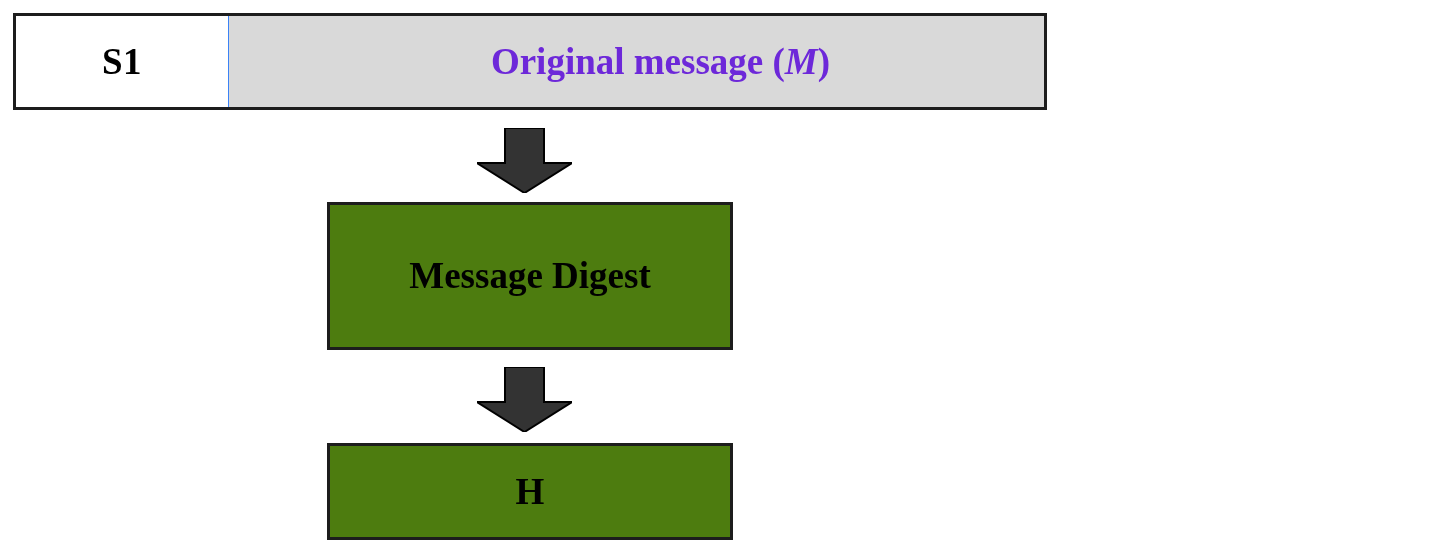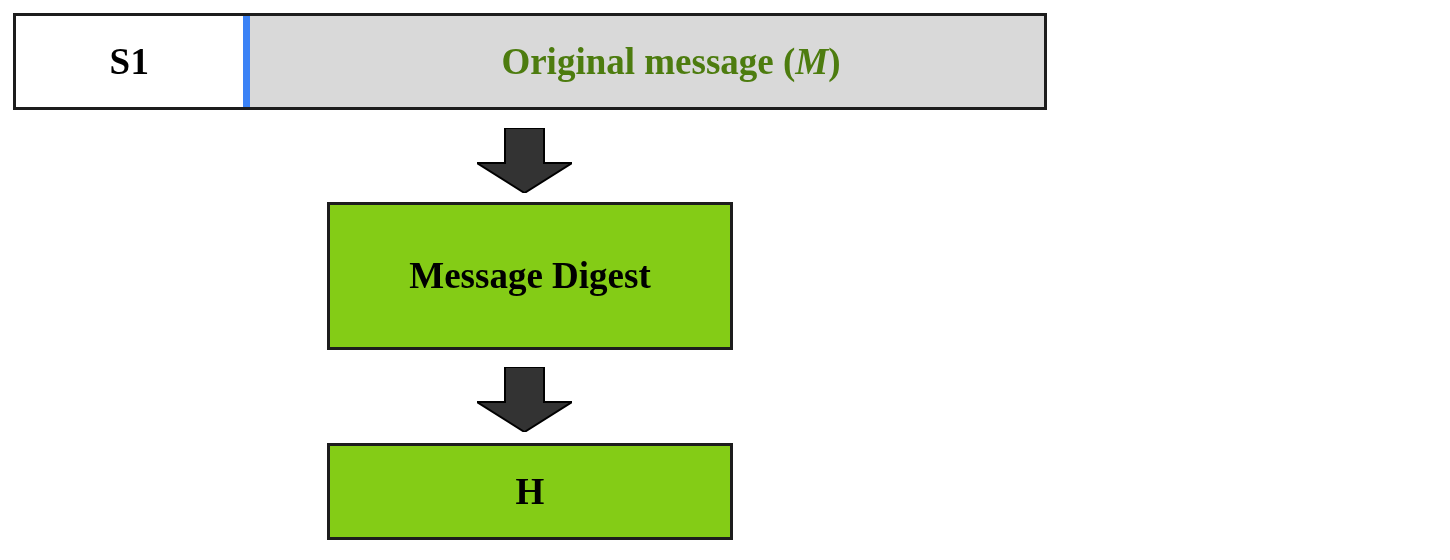--- a/index.html
+++ b/index.html
@@ -26,56 +26,56 @@
     width: 1034px;
     height: 97px;
     box-sizing: border-box;
     border: 3px solid #1d1d1d;
     display: flex;
     align-items: stretch;
     background: #ffffff;
   }
   .step-cell {
     box-sizing: border-box;
-    width: 234px;
+    width: 213px;
     background: #ffffff;
-    border-right: 7px solid #3b82f6;
+    border-right: 1px solid #3b82f6;
     display: flex;
     align-items: center;
     justify-content: center;
   }
   .step-cell .lbl {
     font-size: 37px;
     font-weight: bold;
     color: #000000;
     letter-spacing: 0.5px;
   }
   .msg-cell {
     flex: 1;
     background: #d9d9d9;
     display: flex;
     align-items: center;
     justify-content: center;
   }
   .msg-cell .lbl {
     font-size: 37px;
     font-weight: bold;
-    color: #4d7c0f;
+    color: #6d28d9;
     white-space: nowrap;
     margin-left: 48px;
   }
   .msg-cell .lbl .var {
     font-style: italic;
   }
 
   
   .proc-box {
     position: absolute;
     box-sizing: border-box;
-    background: #84cc16;
+    background: #4d7c0f;
     border: 3px solid #1d1d1d;
     display: flex;
     align-items: center;
     justify-content: center;
     text-align: center;
   }
   .proc-box .lbl {
     font-size: 37px;
     font-weight: bold;
     color: #000000;

